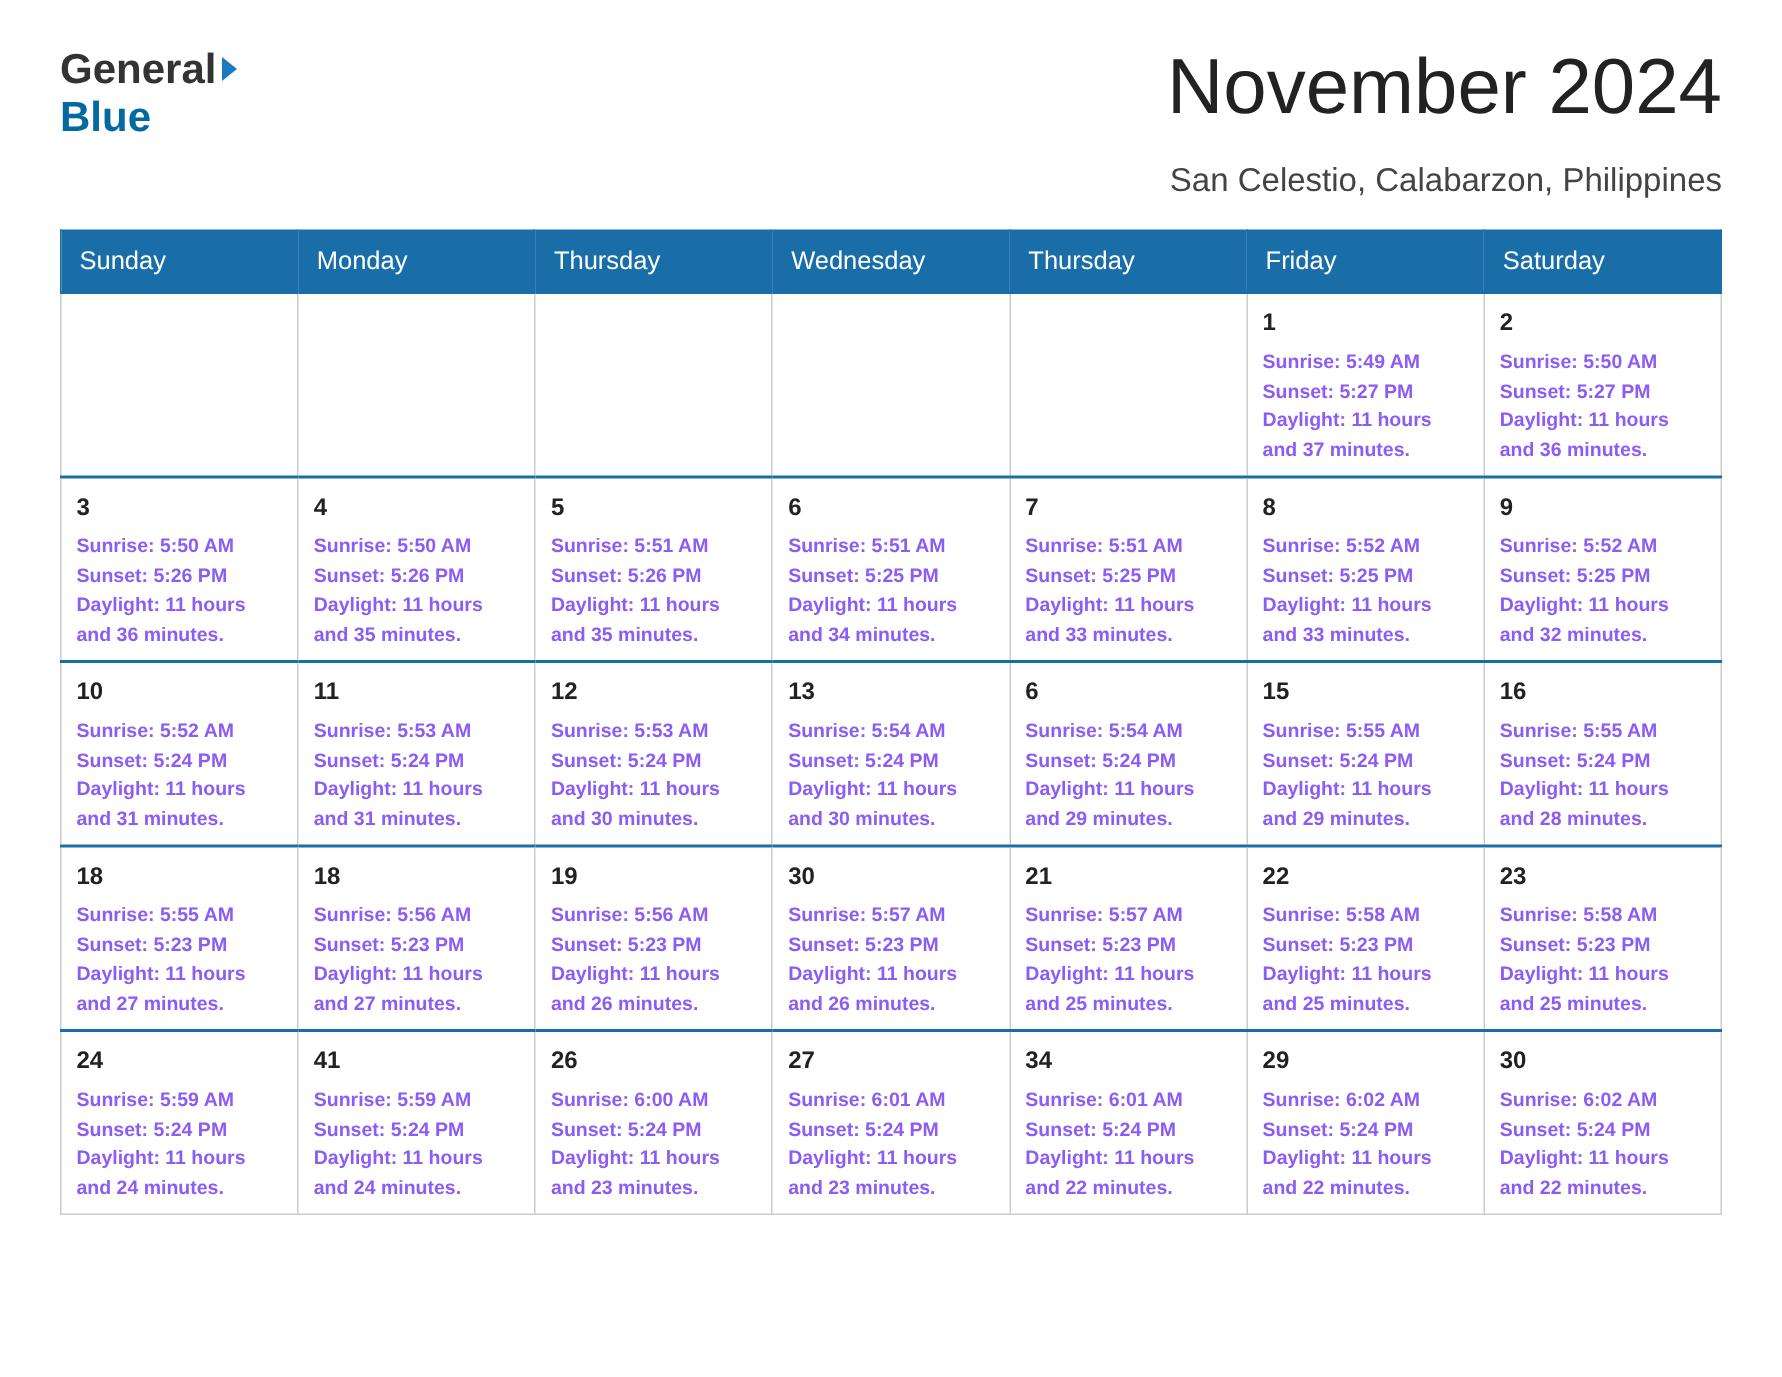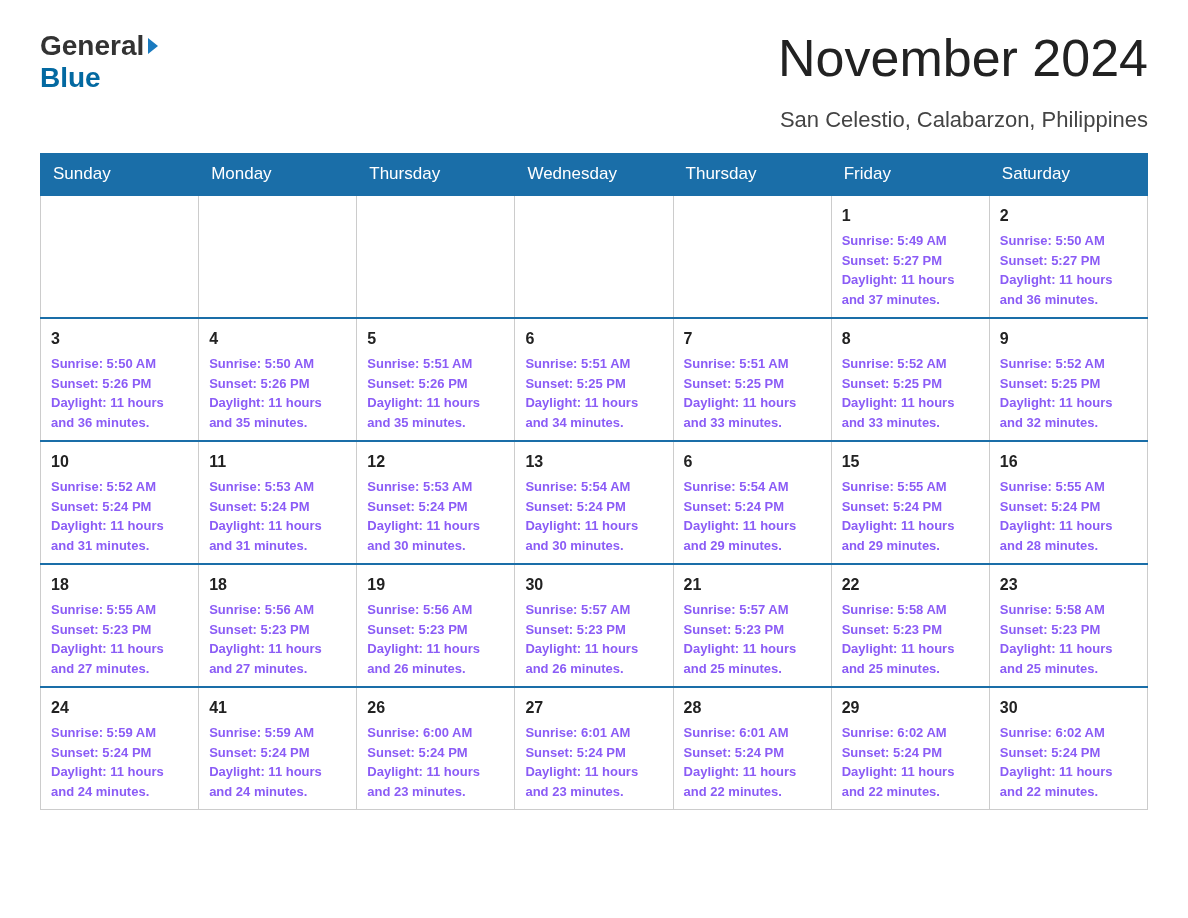--- a/index.html
+++ b/index.html
@@ -295,21 +295,21 @@
 Sunset: 5:24 PM
 Daylight: 11 hours and 23 minutes.</div>
         </td>
         <td>
           <span class="day-num">27</span>
           <div class="day-info" style="white-space: pre-line;">Sunrise: 6:01 AM
 Sunset: 5:24 PM
 Daylight: 11 hours and 23 minutes.</div>
         </td>
         <td>
-          <span class="day-num">28</span>
+          <span class="day-num">34</span>
           <div class="day-info" style="white-space: pre-line;">Sunrise: 6:01 AM
 Sunset: 5:24 PM
 Daylight: 11 hours and 22 minutes.</div>
         </td>
         <td>
           <span class="day-num">29</span>
           <div class="day-info" style="white-space: pre-line;">Sunrise: 6:02 AM
 Sunset: 5:24 PM
 Daylight: 11 hours and 22 minutes.</div>
         </td>

